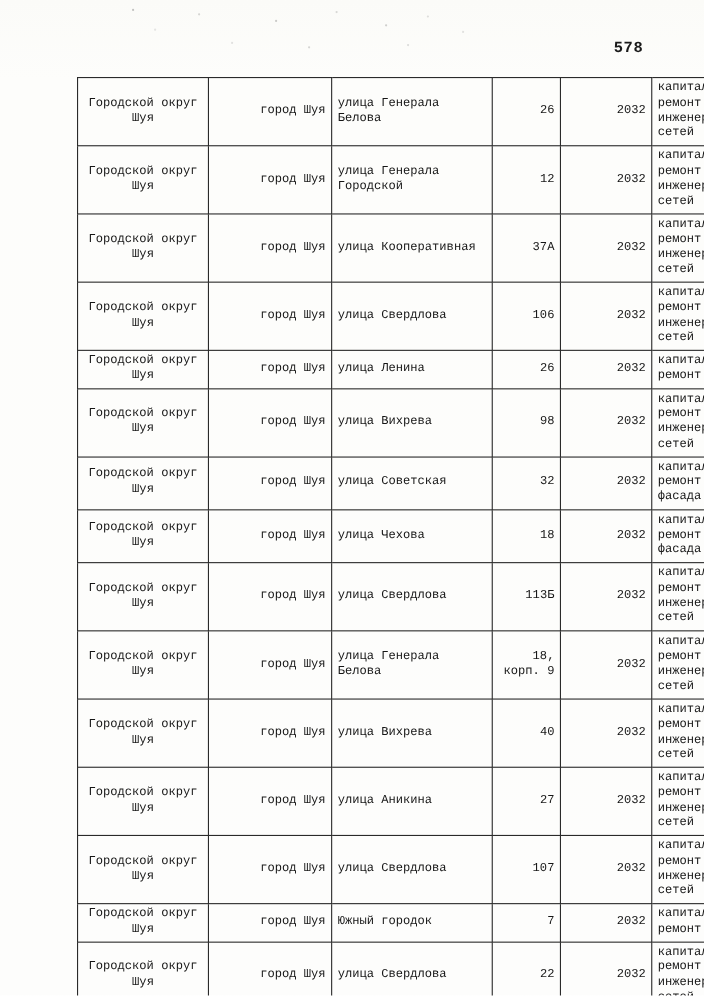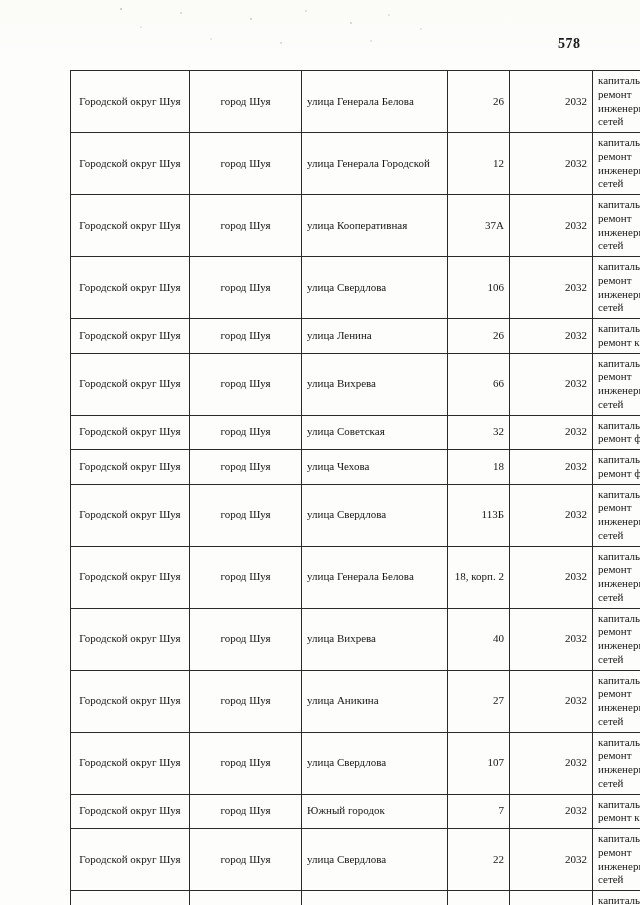--- a/index.html
+++ b/index.html
@@ -12,20 +12,21 @@
     background: #ffffff;
     font-family: "Liberation Serif", serif;
     color: #161616;
     position: relative;
     overflow: hidden;
   }
   .page {
     position: absolute;
     inset: 0;
     background: linear-gradient(180deg, #fbfbf8 0%, #fdfdfb 8%, #fdfdfc 100%);
+    font-family: Liberation Mono, monospace;
   }
   
   .scan-noise {
     position: absolute;
     top: 8px;
     left: 120px;
     width: 2px;
     height: 2px;
     background: rgba(90,90,90,0.35);
     border-radius: 50%;
@@ -62,21 +63,21 @@
   table.schedule td {
     border: 1px solid #2a2a2a;
     vertical-align: middle;
     font-size: 11px;
     line-height: 1.25;
     padding: 3px 5px;
     word-wrap: break-word;
   }
   table.schedule { border: 1.5px solid #222; }
   td.c0 { width: 108px; text-align: center; }
-  td.c1 { width: 101px; text-align: center; }
+  td.c1 { width: 101px; text-align: right; }
   td.c2 { width: 135px; text-align: left; }
   td.c3 { width: 51px;  text-align: right; }
   td.c4 { width: 72px;  text-align: right; }
   td.c5 {
     width: 80px;
     text-align: left;
     font-size: 10px;
     line-height: 1.14;
     padding: 2px 4px;
   }
@@ -129,21 +130,21 @@
           <td class="c1">город Шуя</td>
           <td class="c2">улица Ленина</td>
           <td class="c3">26</td>
           <td class="c4">2032</td>
           <td class="c5">капитальный ремонт крыши</td>
         </tr>
         <tr class="tall">
           <td class="c0">Городской округ Шуя</td>
           <td class="c1">город Шуя</td>
           <td class="c2">улица Вихрева</td>
-          <td class="c3">66</td>
+          <td class="c3">98</td>
           <td class="c4">2032</td>
           <td class="c5">капитальный ремонт инженерных сетей</td>
         </tr>
         <tr class="short">
           <td class="c0">Городской округ Шуя</td>
           <td class="c1">город Шуя</td>
           <td class="c2">улица Советская</td>
           <td class="c3">32</td>
           <td class="c4">2032</td>
           <td class="c5">капитальный ремонт фасада</td>
@@ -161,21 +162,21 @@
           <td class="c1">город Шуя</td>
           <td class="c2">улица Свердлова</td>
           <td class="c3">113Б</td>
           <td class="c4">2032</td>
           <td class="c5">капитальный ремонт инженерных сетей</td>
         </tr>
         <tr class="tall">
           <td class="c0">Городской округ Шуя</td>
           <td class="c1">город Шуя</td>
           <td class="c2">улица Генерала Белова</td>
-          <td class="c3">18, корп. 2</td>
+          <td class="c3">18, корп. 9</td>
           <td class="c4">2032</td>
           <td class="c5">капитальный ремонт инженерных сетей</td>
         </tr>
         <tr class="tall">
           <td class="c0">Городской округ Шуя</td>
           <td class="c1">город Шуя</td>
           <td class="c2">улица Вихрева</td>
           <td class="c3">40</td>
           <td class="c4">2032</td>
           <td class="c5">капитальный ремонт инженерных сетей</td>

